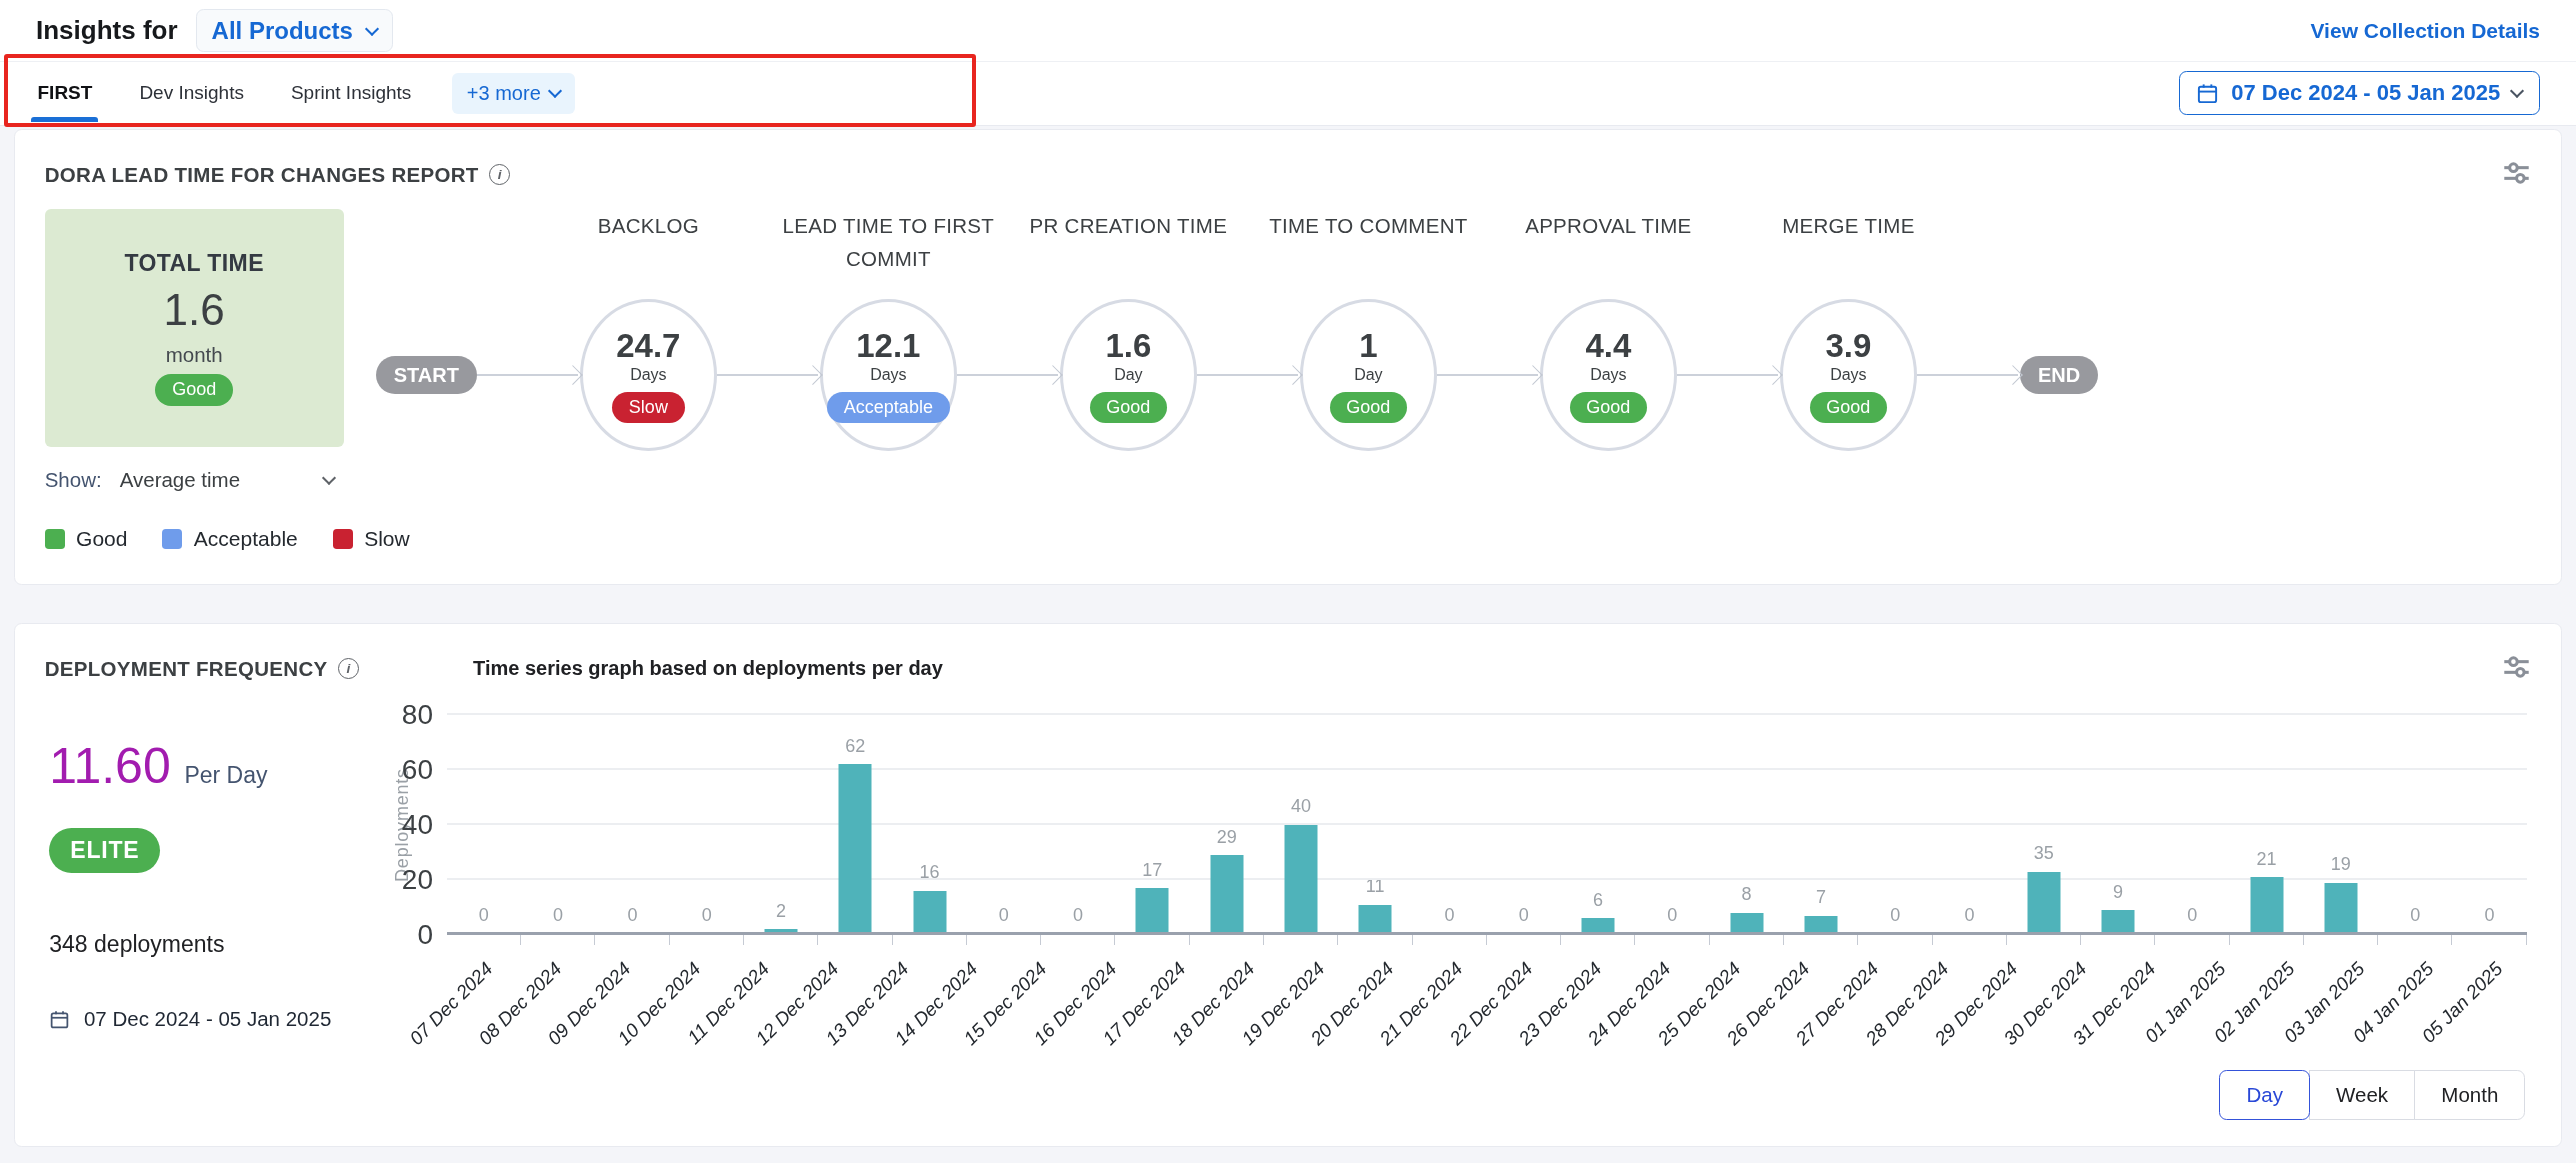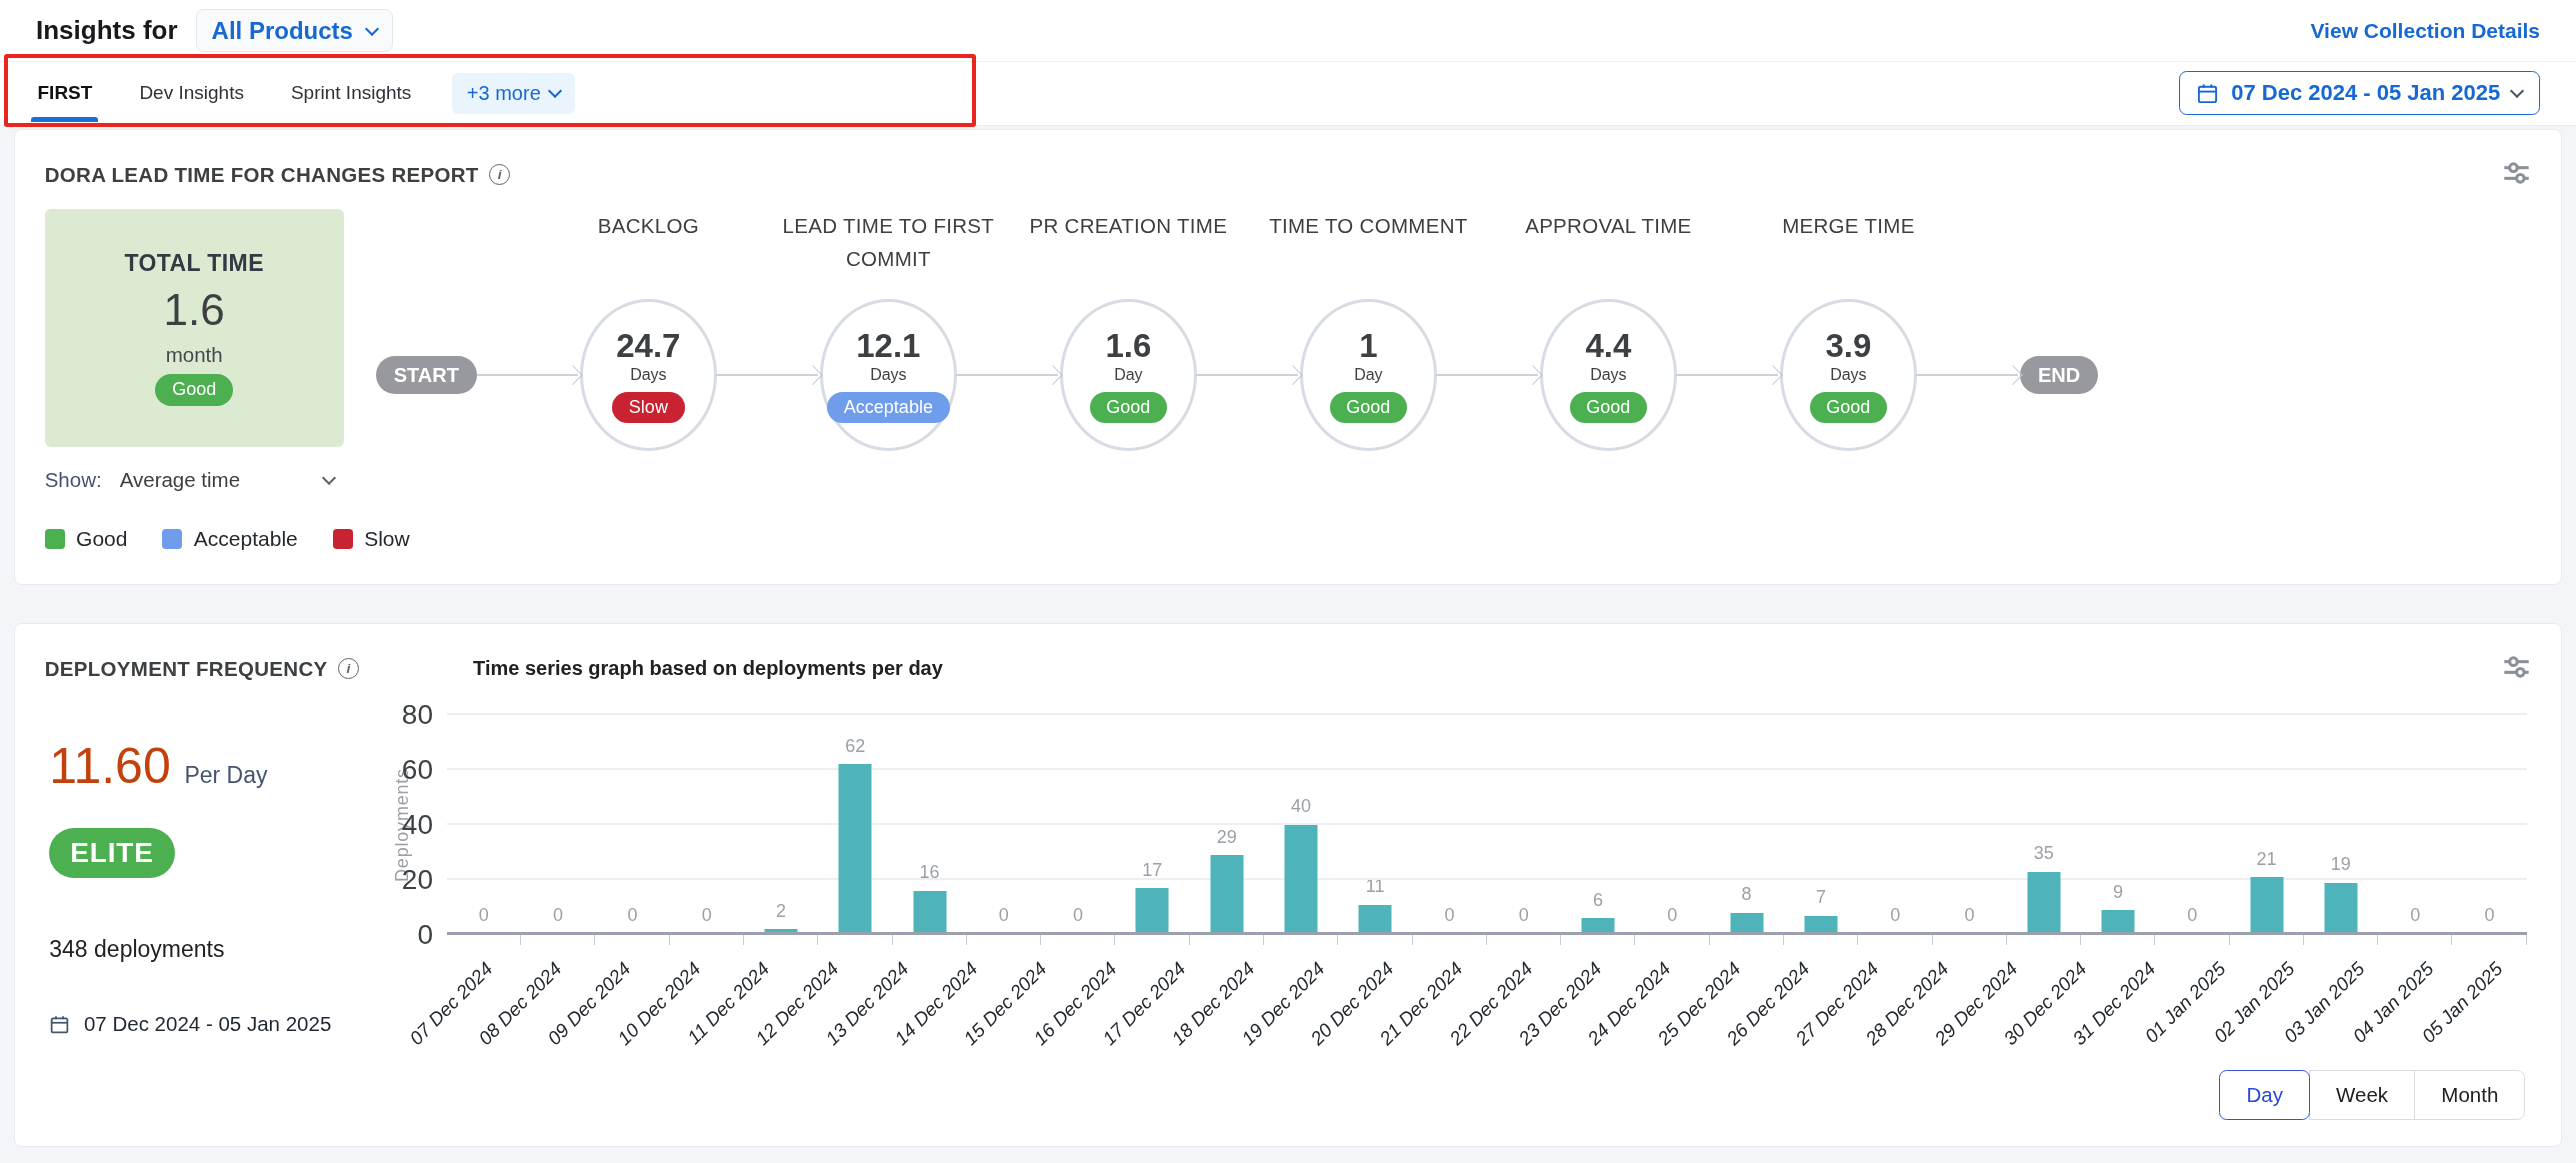--- a/index.html
+++ b/index.html
@@ -58,23 +58,23 @@
   .show-chev { margin-left: auto; color: #5f6368; }
   .legend-row { margin-top: 35px; display: flex; align-items: center; gap: 35px; }
   .legend-item { display: flex; align-items: center; font-size: 21px; color: #24292f; }
   .legend-sq { width: 20px; height: 20px; border-radius: 3.8px; margin-right: 11.4px; }
   
   #card-deploy { top: 623px; height: 524px; }
   .subtitle { font-size: 20px; font-weight: bold; color: #202124; margin-left: 114px; }
   .df-body { display: flex; margin-top: 15px; }
   .df-stats { width: 334px; flex: none; padding-top: 39px; padding-left: 4.6px; }
   .rate { display: flex; align-items: baseline; gap: 13.7px; }
-  .rate-val { font-size: 50px; font-weight: 500; color: #c2410c; }
+  .rate-val { font-size: 50px; font-weight: 500; color: #a21caf; }
   .rate-unit { font-size: 23px; color: #44546f; }
-  .elite-badge { margin-top: 33px; display: inline-block; background: #4caf50; color: #fff; font-weight: bold; font-size: 28px; letter-spacing: 0.8px; padding: 9px 21px; border-radius: 759px; }
+  .elite-badge { margin-top: 33px; display: inline-block; background: #4caf50; color: #fff; font-weight: bold; font-size: 23px; letter-spacing: 0.8px; padding: 9px 21px; border-radius: 759px; }
   .total-dep { margin-top: 58px; font-size: 23px; color: #202124; }
   .df-date { margin-top: 49px; display: flex; align-items: center; gap: 13.7px; font-size: 20.5px; color: #1f2733; }
   
   .chart { flex: 1; position: relative; height: 395px; }
   .plot { position: absolute; left: 68px; right: 4.6px; top: 16.7px; height: 220px; }
   .gridline { position: absolute; left: 0; right: 0; height: 1.5px; background: #eceef1; }
   .gridline.zero { height: 2.3px; background: #9aa1ad; z-index: 2; }
   .ytick { position: absolute; right: calc(100% + 13.7px); transform: translateY(50%); font-size: 28px; color: #3c4043; }
   .ylabel { position: absolute; right: calc(100% + 44px); top: 50%; transform: translate(50%,-50%) rotate(-90deg); color: #9aa0a6; font-size: 18px; white-space: nowrap; letter-spacing: 0.8px; }
   .bars { position: absolute; left: 0; right: 0; top: 0; bottom: 0; display: flex; }

